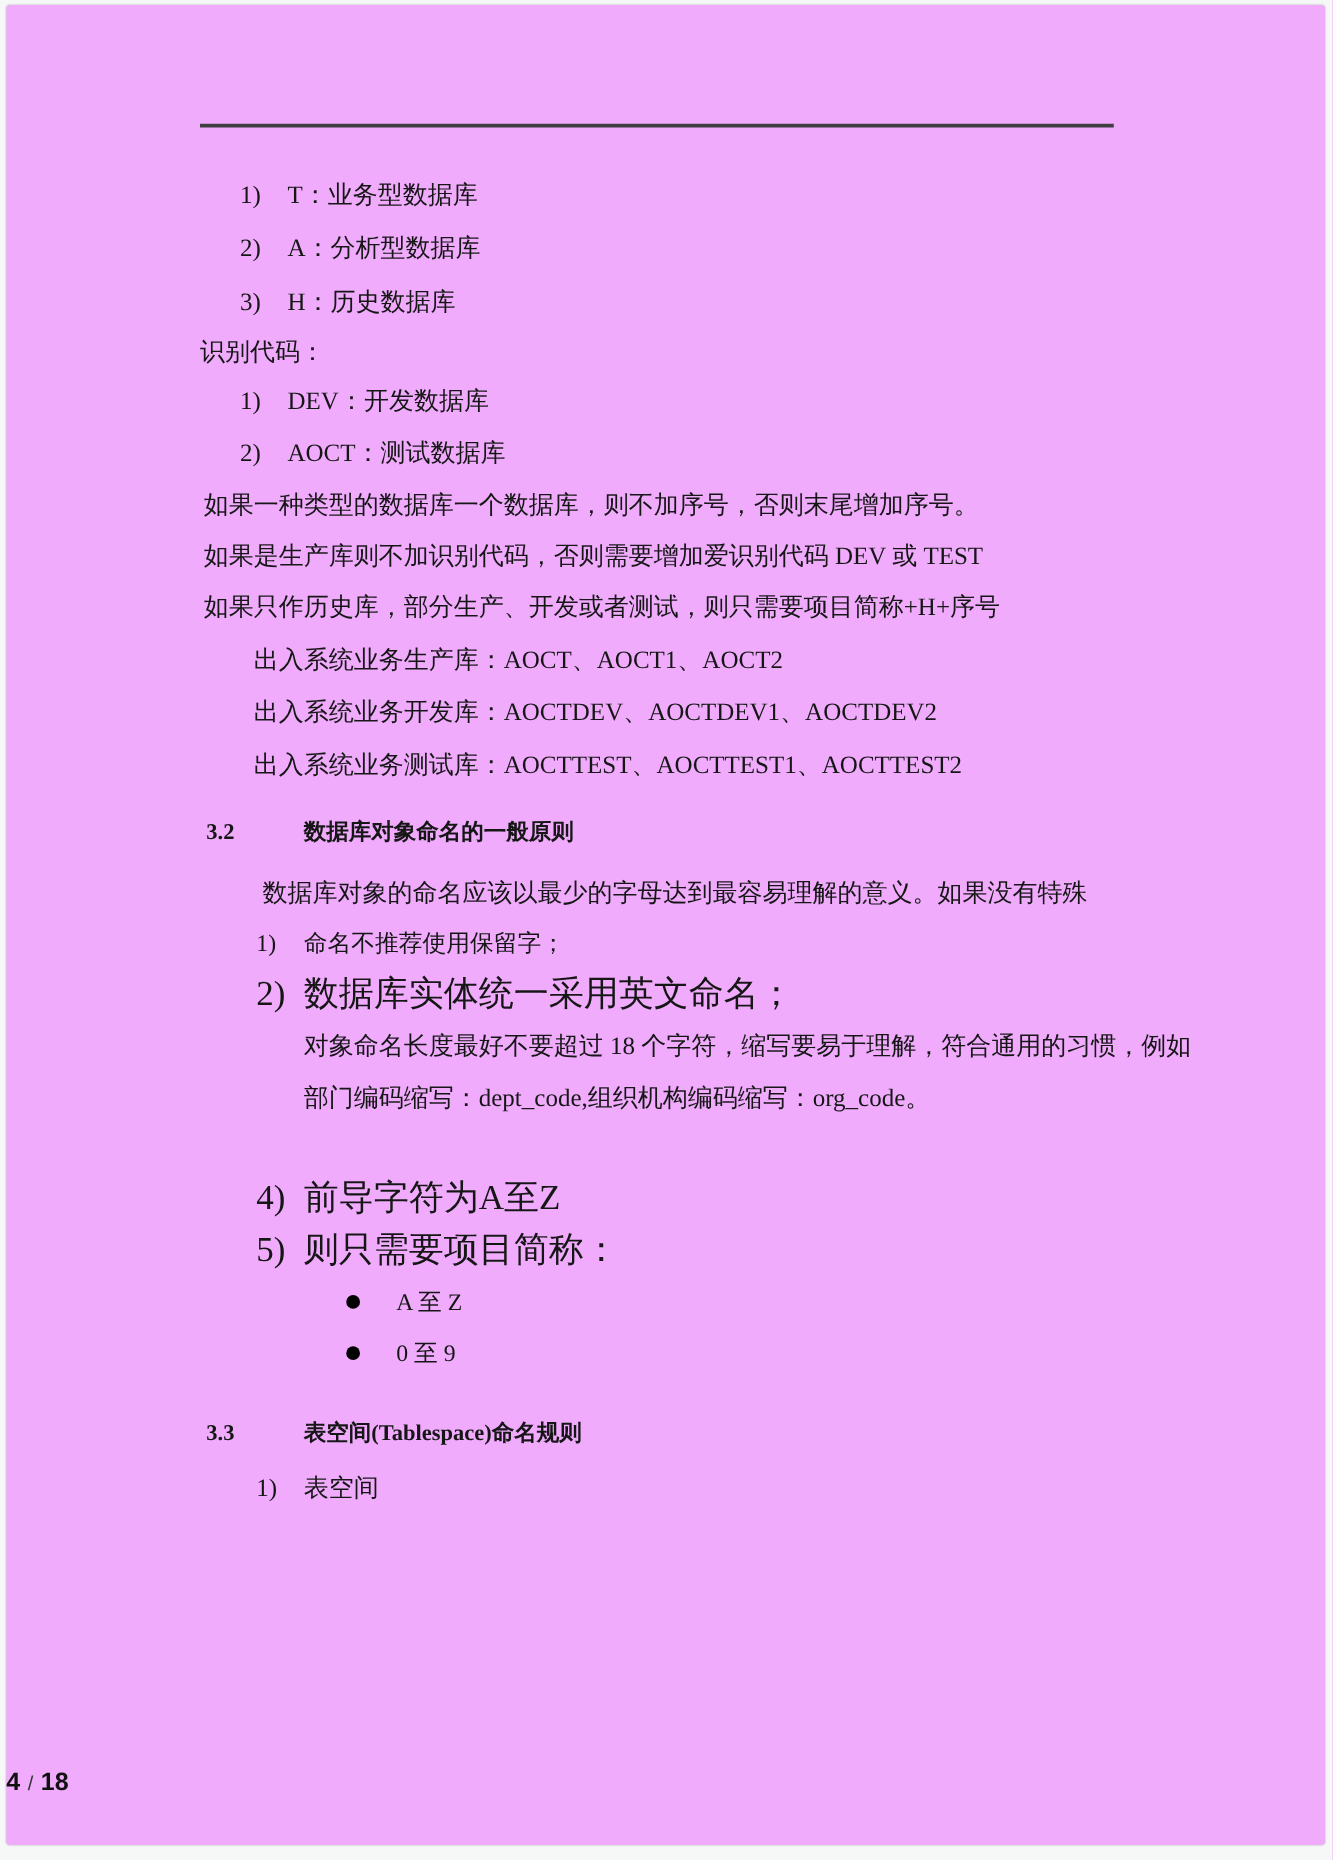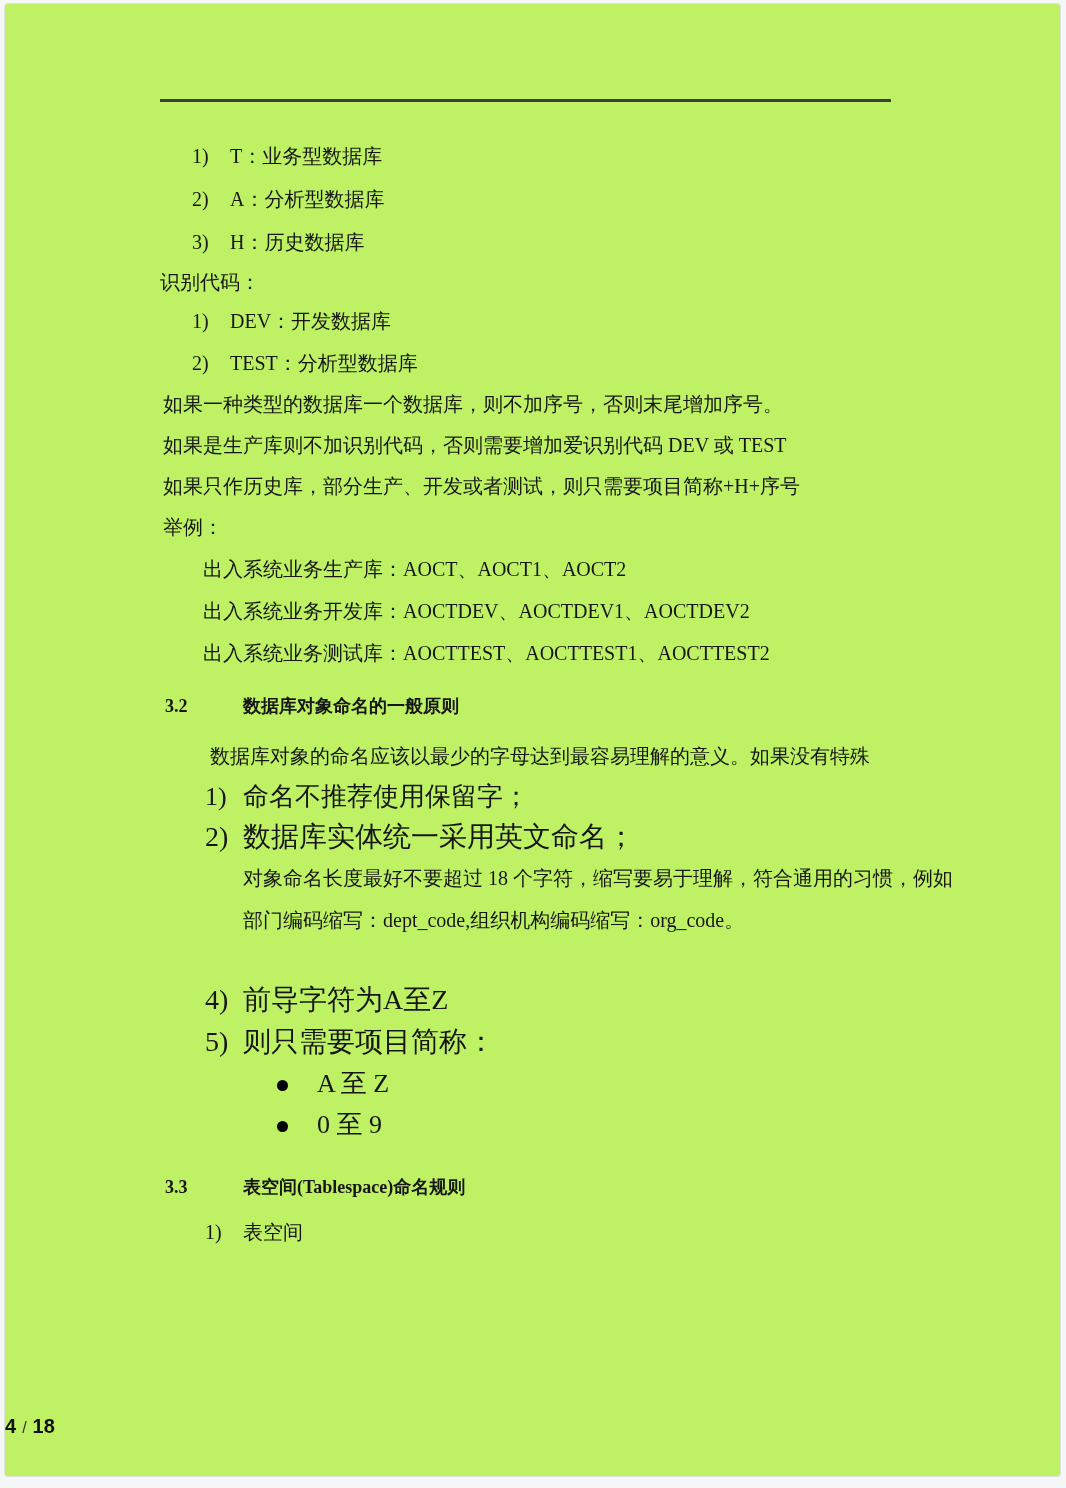--- a/index.html
+++ b/index.html
@@ -7,41 +7,41 @@
     width:1066px;height:1488px;
     background:#f6f7f7;
     position:relative;
     font-family:"Liberation Serif","DejaVu Serif",serif;
     color:#161616;
     overflow:hidden;
   }
   .page{
     position:absolute;left:4px;top:3px;
     width:1057px;height:1474px;
-    background:#bef264;
+    background:#f0abfc;
     border:1px solid #dfe1e2;
     border-radius:4px;
     box-sizing:border-box;
   }
   .rule{
     position:absolute;top:95px;left:155px;
     width:731px;height:3px;
     background:#3e3e3e;
   }
   .content{position:absolute;top:0;left:0;right:0;padding-top:131px;}
   .ln{white-space:nowrap;}
   .h44{height:44px;line-height:44px;}
   .h43{height:43px;line-height:43px;}
   .h42{height:42px;line-height:42px;}
   .h41{height:41px;line-height:41px;}
   .h40{height:40px;line-height:40px;}
   .h36{height:36px;line-height:36px;}
   .mt2{margin-top:2px;} .mt8{margin-top:8px;} .mt10{margin-top:10px;}
   .mt20{margin-top:20px;} .mt38{margin-top:38px;}
-  .t19{font-size:26px;} .t20{font-size:20px;} .t21{font-size:28px;}
+  .t19{font-size:19px;} .t20{font-size:20px;} .t21{font-size:28px;}
   .pl155{padding-left:155px;}
   .pl158{padding-left:158px;}
   .pl187{padding-left:187px;}
   .pl198{padding-left:198px;}
   .pl200{padding-left:200px;}
   .pl205{padding-left:205px;}
   .pl238{padding-left:238px;}
   .pl272{padding-left:272px;}
   .num{display:inline-block;width:38px;}
   .heading{font-size:18px;font-weight:700;white-space:nowrap;}
@@ -82,27 +82,26 @@
     <div class="ln h43 t20 pl187">
       <span class="num">3)</span><span>H：历史数据库</span>
     </div>
 
     <div class="ln h36 t20 pl155">识别代码：</div>
 
     <div class="ln h42 t20 pl187">
       <span class="num">1)</span><span>DEV：开发数据库</span>
     </div>
     <div class="ln h42 t20 pl187">
-      <span class="num">2)</span><span>TEST：分析型数据库</span>
+      <span class="num">2)</span><span>AOCT：测试数据库</span>
     </div>
 
     <div class="ln h41 t20 pl158">如果一种类型的数据库一个数据库，则不加序号，否则末尾增加序号。</div>
     <div class="ln h41 t20 pl158">如果是生产库则不加识别代码，否则需要增加爱识别代码 DEV 或 TEST</div>
     <div class="ln h41 t20 pl158">如果只作历史库，部分生产、开发或者测试，则只需要项目简称+H+序号</div>
-    <div class="ln h41 t20 pl158">举例：</div>
 
     <div class="ln h42 t20 pl198">出入系统业务生产库：AOCT、AOCT1、AOCT2</div>
     <div class="ln h42 t20 pl198">出入系统业务开发库：AOCTDEV、AOCTDEV1、AOCTDEV2</div>
     <div class="ln h42 t20 pl198">出入系统业务测试库：AOCTTEST、AOCTTEST1、AOCTTEST2</div>
 
     <div class="ln h44 mt10 heading">
       <span class="h-num">3.2</span><span class="h-title">数据库对象命名的一般原则</span>
     </div>
 
     <div class="ln h41 mt8 t20 pl205">数据库对象的命名应该以最少的字母达到最容易理解的意义。如果没有特殊</div>

